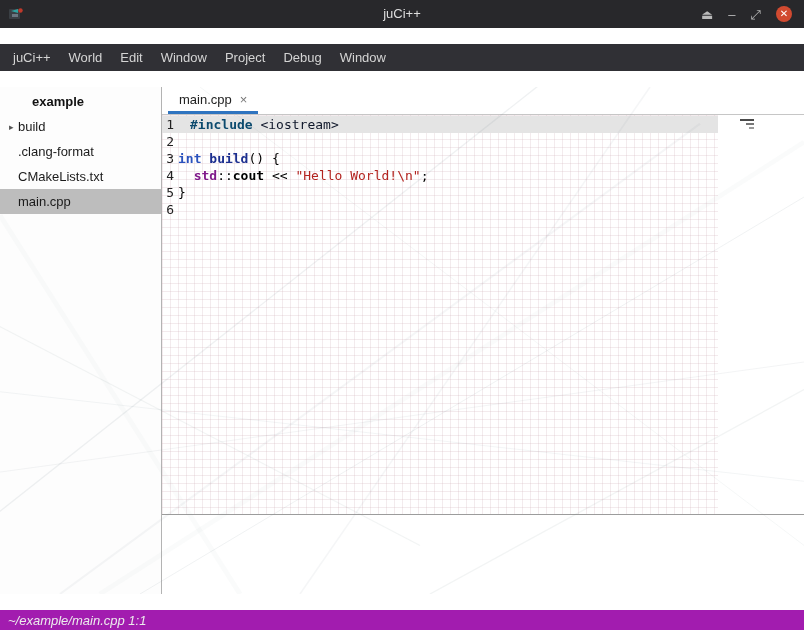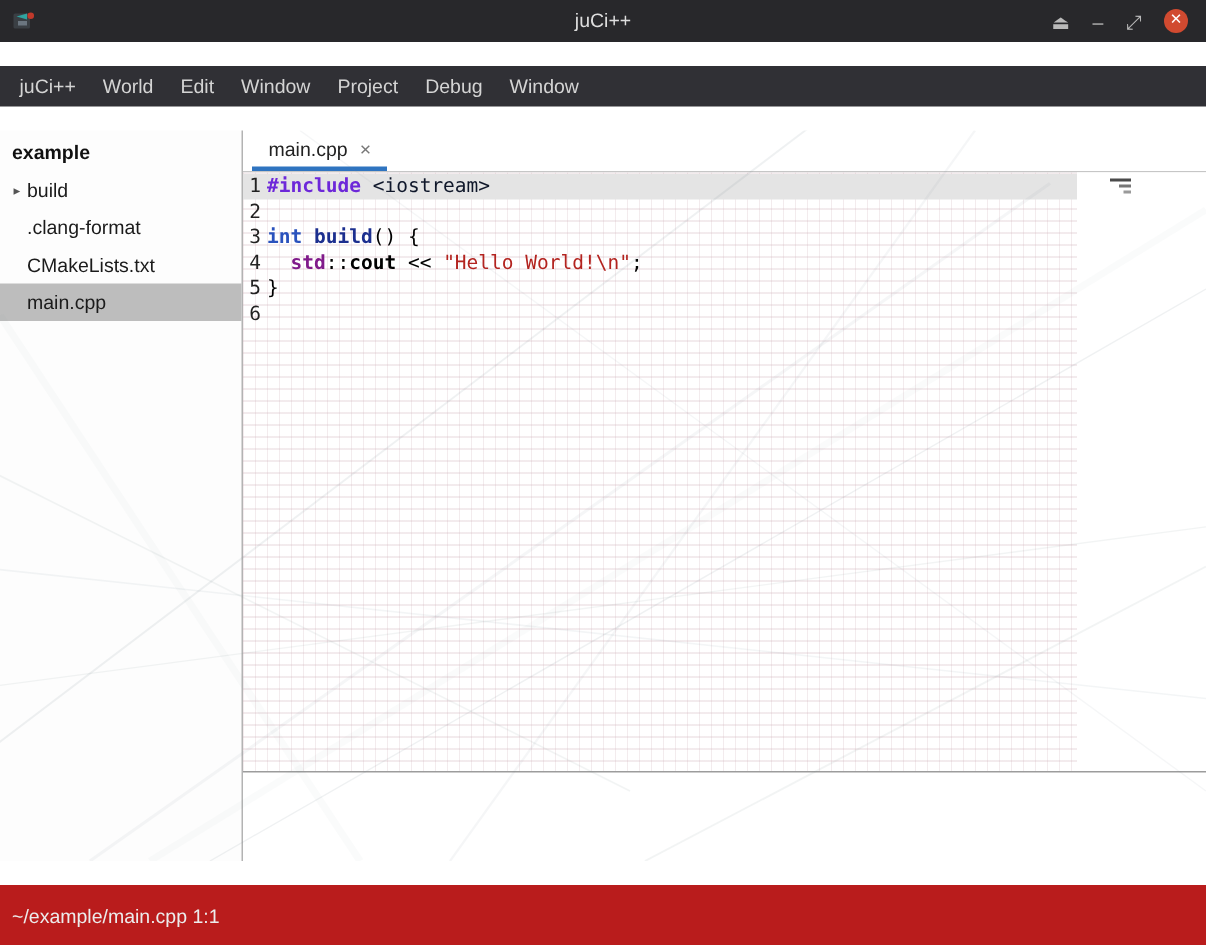--- a/index.html
+++ b/index.html
@@ -16,21 +16,21 @@
   .ctrl.close { width:16px; height:16px; border-radius:50%; background:#d14a30; color:#fff; font-size:10px;
                 display:flex; align-items:center; justify-content:center; }
 
   
   .menubar { height:27px; background:#303035; display:flex; align-items:center; padding-left:4px; flex:0 0 auto; }
   .menu-item { color:#d4d4d4; padding:0 9px; line-height:27px; }
 
   
   .content { flex:1; display:flex; min-height:0; position:relative; background:#fff; }
   .sidebar { width:162px; border-right:1px solid #b3b3b3; background:#fdfdfd; flex:0 0 auto; }
-  .tree-root { font-weight:bold; color:#111; padding:7px 8px 5px 8px; }
+  .tree-root { font-weight:bold; color:#111; padding:7px 8px 5px 8px;margin-left:24px; }
   .tree-item { display:flex; align-items:center; height:25px; color:#1b1b1b; }
   .tree-item .expander { width:18px; padding-left:9px; font-size:9px; color:#555; flex:0 0 auto; }
   .tree-item.selected { background:#bdbdbd; }
 
   .main { flex:1; display:flex; flex-direction:column; min-width:0; }
   .tabbar { height:28px; background:#fff; border-bottom:1px solid #c6c6c6; display:flex; align-items:stretch; padding-left:6px; flex:0 0 auto; }
   .tab { display:flex; align-items:center; gap:8px; padding:0 11px; border-bottom:3px solid transparent; color:#222; }
   .tab.active { border-bottom-color:#2f74c0; }
   .tab-close { color:#777; font-size:13px; }
 
@@ -49,21 +49,21 @@
   .right-strip { flex:1; position:relative; background:#fff; }
   .scroll-overview { position:absolute; top:4px; right:50px; display:flex; flex-direction:column; gap:2px; align-items:flex-end; }
   .scroll-overview i { display:block; height:2px; background:#4a4a4a; }
   .scroll-overview i:nth-child(1){ width:14px; }
   .scroll-overview i:nth-child(2){ width:8px; background:#777; }
   .scroll-overview i:nth-child(3){ width:5px; background:#9a9a9a; }
 
   .panel { flex:1; border-top:1px solid #9c9c9c; background:#fff; }
 
   
-  .statusbar { height:40px; background:#b91c1c; color:#ececec; display:flex; align-items:center; padding-left:8px; flex:0 0 auto; }
+  .statusbar { height:20px; background:#a21caf; color:#ececec; display:flex; align-items:center; padding-left:8px; flex:0 0 auto;font-style:italic; }
 
   
   .bg-lines { position:absolute; inset:0; width:100%; height:100%; pointer-events:none; z-index:6; }
 </style>
 </head>
 <body>
 
 <div class="window">
 
   <div class="titlebar">
@@ -138,21 +138,21 @@
         <div class="tab active">
           <span>main.cpp</span>
           <span class="tab-close">×</span>
         </div>
       </div>
 
       <div class="editor">
         <div class="code-area">
             <div class="line highlight">
               <span class="gutter">1</span>
-              <span class="codetext"><span class="tok tok-preproc" style="color: #6d28d9;">#include</span><span class="tok tok-plain" style="color: rgb(0, 0, 0);"> </span><span class="tok tok-incpath" style="color: #0f172a;">&lt;iostream&gt;</span></span>
+              <span class="codetext"><span class="tok tok-preproc" style="color: #0c4a6e; margin-left: 12px;">#include</span><span class="tok tok-plain" style="color: rgb(0, 0, 0);"> </span><span class="tok tok-incpath" style="color: #0f172a;">&lt;iostream&gt;</span></span>
             </div>
             <div class="line">
               <span class="gutter">2</span>
               <span class="codetext"></span>
             </div>
             <div class="line">
               <span class="gutter">3</span>
               <span class="codetext"><span class="tok tok-keyword" style="color: rgb(42, 82, 189);">int</span><span class="tok tok-plain" style="color: rgb(0, 0, 0);"> </span><span class="tok tok-func" style="color: rgb(28, 47, 143);">build</span><span class="tok tok-plain" style="color: rgb(0, 0, 0);">() {</span></span>
             </div>
             <div class="line">

